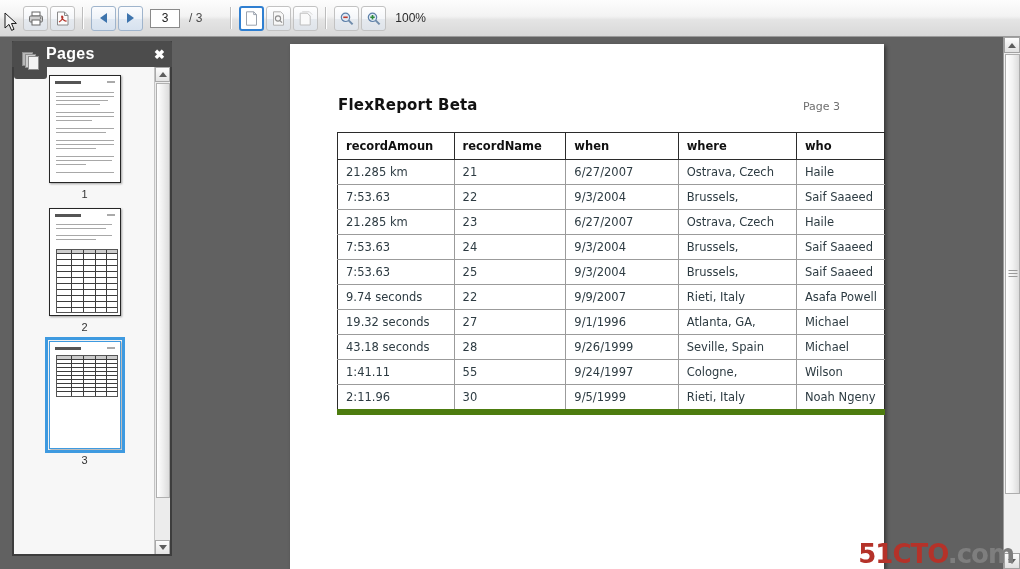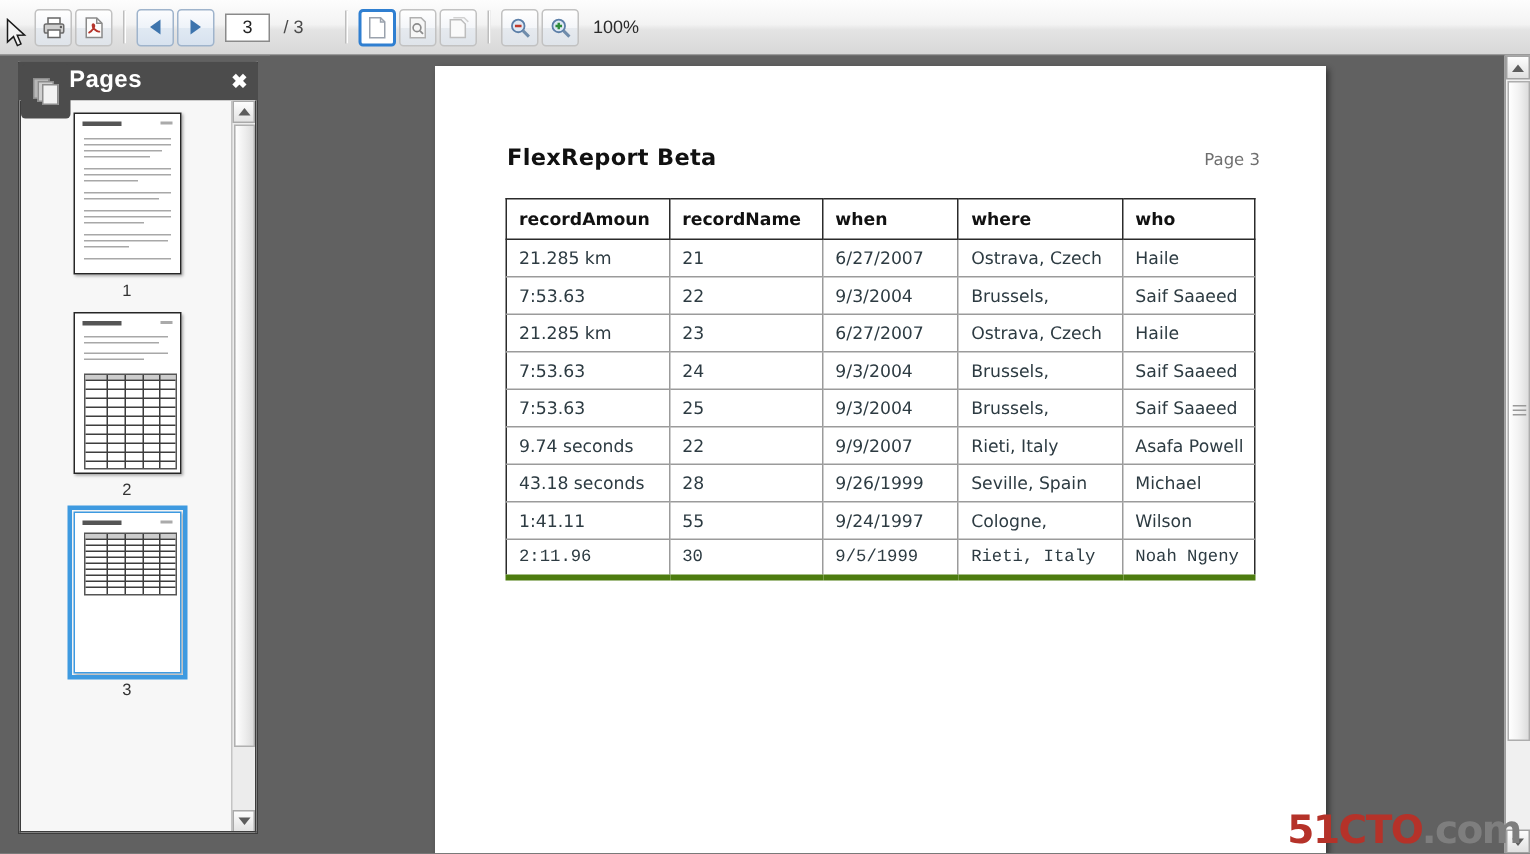--- a/index.html
+++ b/index.html
@@ -284,21 +284,21 @@
   }
   .doc-pageno {
     font-family: "DejaVu Sans", sans-serif;
     font-size: 11px;
     color: #6f6f6f;
     text-align: center;
   }
   table.report {
     position: absolute;
     left: 47px; top: 88px;
-    width: 500px;
+    width: 548px;
     border-collapse: collapse;
     font-family: "DejaVu Sans", sans-serif;
     font-size: 11.5px;
     color: #222;
     background: #fff;
   }
   table.report th {
     text-align: left;
     font-weight: bold;
     padding: 6px 7px 6px 8px;
@@ -309,21 +309,21 @@
   }
   table.report td {
     padding: 5px 7px 5px 8px;
     border-left: 1px solid #9b9b9b;
     border-right: 1px solid #9b9b9b;
     border-top: 1px solid #9b9b9b;
     border-bottom: 1px solid #9b9b9b;
     color: #2d3b42;
     white-space: nowrap;
   }
-  table.report tr:last-child td { border-bottom: 4px solid #4d7c0f; font-family: Liberation Mono, monospace; }
+  table.report tr:last-child td { border-bottom: 6px solid #4d7c0f; }
   table.report td:first-child { border-left: 1px solid #2b2b2b; }
   table.report td:last-child { border-right: 1px solid #2b2b2b; }
   table.report th:first-child { border-left: 1px solid #2b2b2b; }
   table.report th:last-child { border-right: 1px solid #2b2b2b; }
 
   
   .v-scroll {
     position: absolute;
     right: 0; top: 37px;
     width: 17px; height: 532px;
@@ -644,20 +644,27 @@
             <td>Saif Saaeed</td>
           </tr>
           <tr>
             <td>9.74 seconds</td>
             <td>22</td>
             <td>9/9/2007</td>
             <td>Rieti, Italy</td>
             <td>Asafa Powell</td>
           </tr>
           <tr>
+            <td>19.32 seconds</td>
+            <td>27</td>
+            <td>9/1/1996</td>
+            <td>Atlanta, GA,</td>
+            <td>Michael</td>
+          </tr>
+          <tr>
             <td>43.18 seconds</td>
             <td>28</td>
             <td>9/26/1999</td>
             <td>Seville, Spain</td>
             <td>Michael</td>
           </tr>
           <tr>
             <td>1:41.11</td>
             <td>55</td>
             <td>9/24/1997</td>

